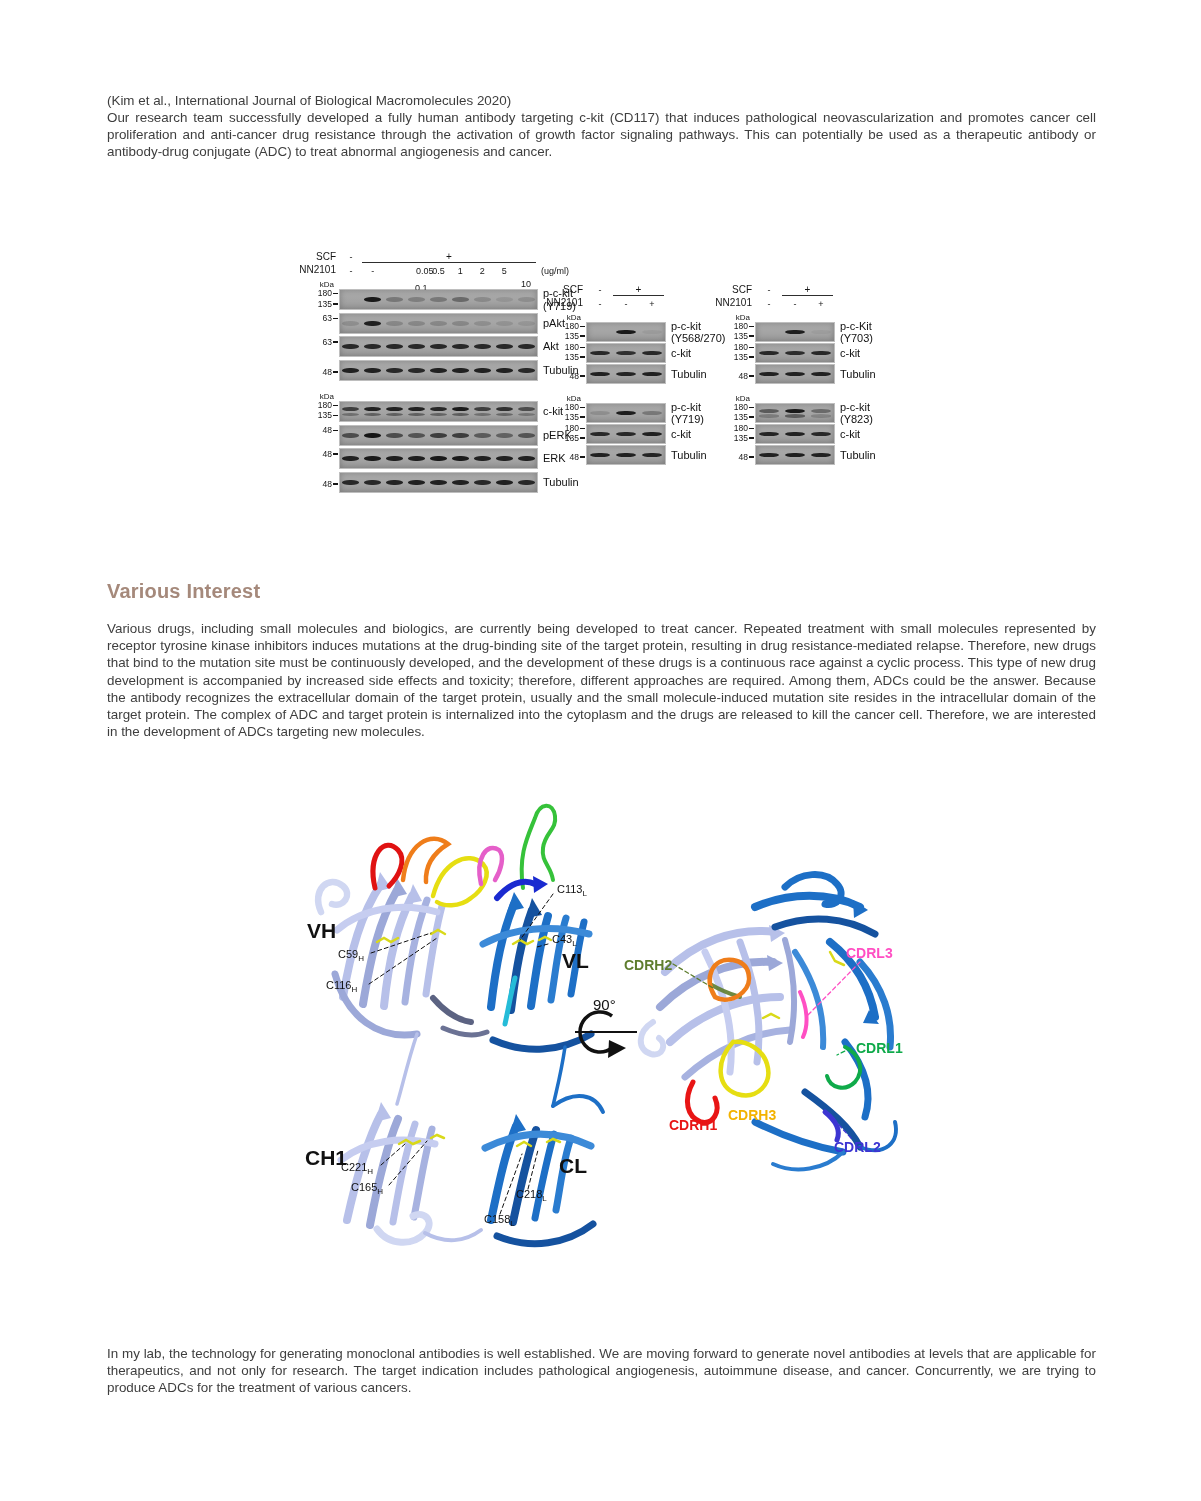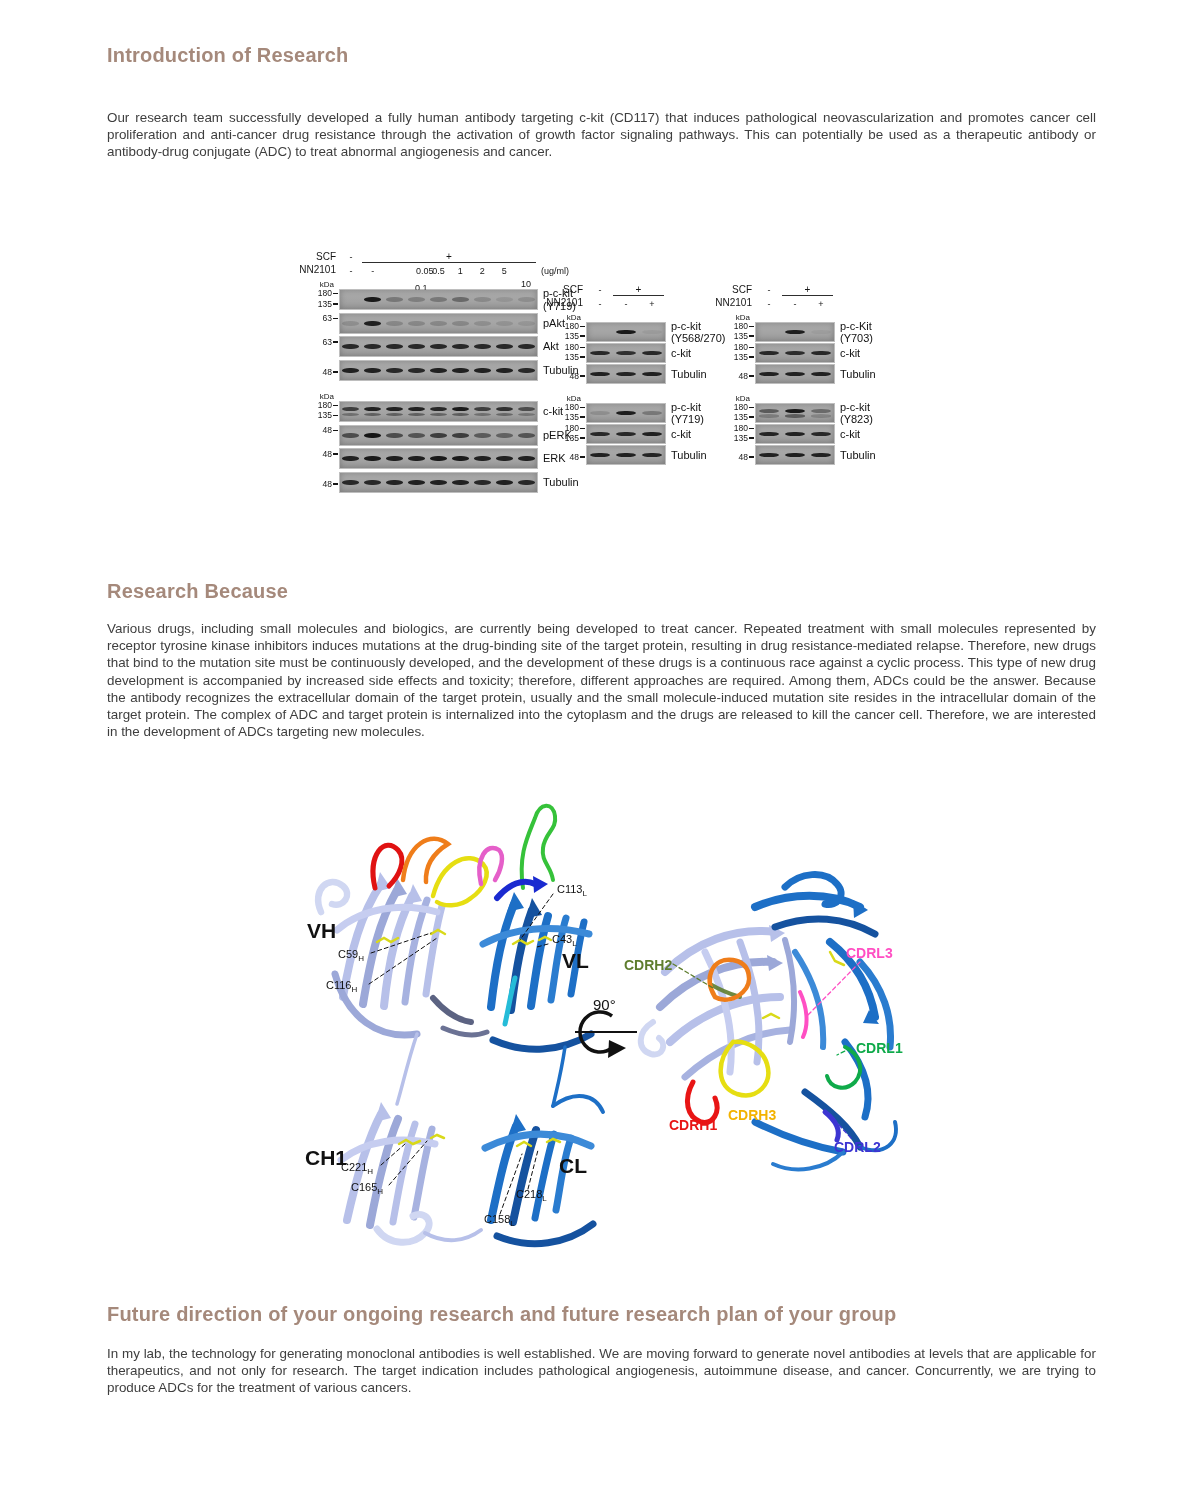--- a/index.html
+++ b/index.html
@@ -27,21 +27,21 @@
   .plabel{font-size:11px;color:#111;display:flex;flex-direction:column;justify-content:center;line-height:1.12;}
   
   #structure-svg{position:absolute;left:285px;top:792px;}
   #structure-svg text{font-family:"Liberation Sans","DejaVu Sans",sans-serif;}
 </style>
 </head>
 <body>
 
 <div class="page">
 
-  <h1 class="sec" style="top:44px">Introduction of Research</h1>
+  <p class="cite" style="top:92px">(Kim et al., International Journal of Biological Macromolecules 2020)</p>
   <p class="bodyp" style="top:109px">Our research team successfully developed a fully human antibody targeting c-kit (CD117) that induces pathological neovascularization and promotes cancer cell proliferation and anti-cancer drug resistance through the activation of growth factor signaling pathways. This can potentially be used as a therapeutic antibody or antibody-drug conjugate (ADC) to treat abnormal angiogenesis and cancer.</p>
 
   <div class="blot-fig" id="blot-fig">
       <div class="blot-panel" style="left: 296px; top: 0px; width: 341px;">
         <div class="hl" style="left: 0px; top: 1px; width: 40px;">SCF</div>
         <div class="lv" style="left: 44px; top: 1px; width: 21.8889px;">-</div>
         <div class="plus" style="left: 65.8889px; top: 1px; width: 174.111px; height: 11px;">+</div>
         <div class="hl" style="left: 0px; top: 14px; width: 40px;">NN2101</div>
         <div class="lv" style="left: 44px; top: 15px; width: 21.8889px;">-</div>
         <div class="lv" style="left: 65.8889px; top: 15px; width: 21.8889px;">-</div>
@@ -325,21 +325,21 @@
           <div class="band" style="left: 28.9px; top: 6.8px; width: 20.3px; height: 4.7px; opacity: 0.92;"></div>
           <div class="band" style="left: 54.9px; top: 6.8px; width: 20.3px; height: 4.7px; opacity: 0.9;"></div>
         </div>
         <div class="mk" style="left: 0px; top: 169.6px; width: 42px;"><span>48</span><i class="tick"></i></div>
         <div class="plabel" style="left: 128px; top: 163px; height: 18px; width: 82px;">
           <span>Tubulin</span>
         </div>
       </div>
     </div>
 
-  <h1 class="sec" style="top:580px">Research Because</h1>
+  <h1 class="sec" style="top:580px">Various Interest</h1>
   <p class="bodyp" style="top:620px">Various drugs, including small molecules and biologics, are currently being developed to treat cancer. Repeated treatment with small molecules represented by receptor tyrosine kinase inhibitors induces mutations at the drug-binding site of the target protein, resulting in drug resistance-mediated relapse. Therefore, new drugs that bind to the mutation site must be continuously developed, and the development of these drugs is a continuous race against a cyclic process. This type of new drug development is accompanied by increased side effects and toxicity; therefore, different approaches are required. Among them, ADCs could be the answer. Because the antibody recognizes the extracellular domain of the target protein, usually and the small molecule-induced mutation site resides in the intracellular domain of the target protein. The complex of ADC and target protein is internalized into the cytoplasm and the drugs are released to kill the cancer cell. Therefore, we are interested in the development of ADCs targeting new molecules.</p>
 
   <svg id="structure-svg" viewBox="0 0 650 460" width="650" height="460">
 
     <g fill="none" stroke-linecap="round">
 
       <path d="M58,205 C66,158 76,122 96,92" stroke="#b7c0e9" stroke-width="8"></path>
       <path d="M78,212 C86,164 94,130 112,98" stroke="#9ca8d8" stroke-width="8"></path>
       <path d="M99,214 C104,166 112,134 127,104" stroke="#b7c0e9" stroke-width="8"></path>
       <path d="M120,210 C125,170 130,140 142,108" stroke="#a7b2e0" stroke-width="7"></path>
@@ -476,16 +476,15 @@
     </g>
 
     <text x="339" y="178" font-size="14" font-weight="bold" fill="#5e7d2e">CDRH2</text>
     <text x="561" y="166" font-size="14" font-weight="bold" fill="#ff4fc3">CDRL3</text>
     <text x="571" y="261" font-size="14" font-weight="bold" fill="#0faa4a">CDRL1</text>
     <text x="384" y="338" font-size="14" font-weight="bold" fill="#e81515">CDRH1</text>
     <text x="443" y="328" font-size="14" font-weight="bold" fill="#f3b200">CDRH3</text>
     <text x="549" y="360" font-size="14" font-weight="bold" fill="#3c35d2">CDRL2</text>
   </svg>
 
-  <h1 class="sec" style="top:1303px">Future direction of your ongoing research and future research plan of your group</h1>
   <p class="bodyp" style="top:1345px">In my lab, the technology for generating monoclonal antibodies is well established. We are moving forward to generate novel antibodies at levels that are applicable for therapeutics, and not only for research. The target indication includes pathological angiogenesis, autoimmune disease, and cancer. Concurrently, we are trying to produce ADCs for the treatment of various cancers.</p>
 
 </div>
 
 </body></html>

